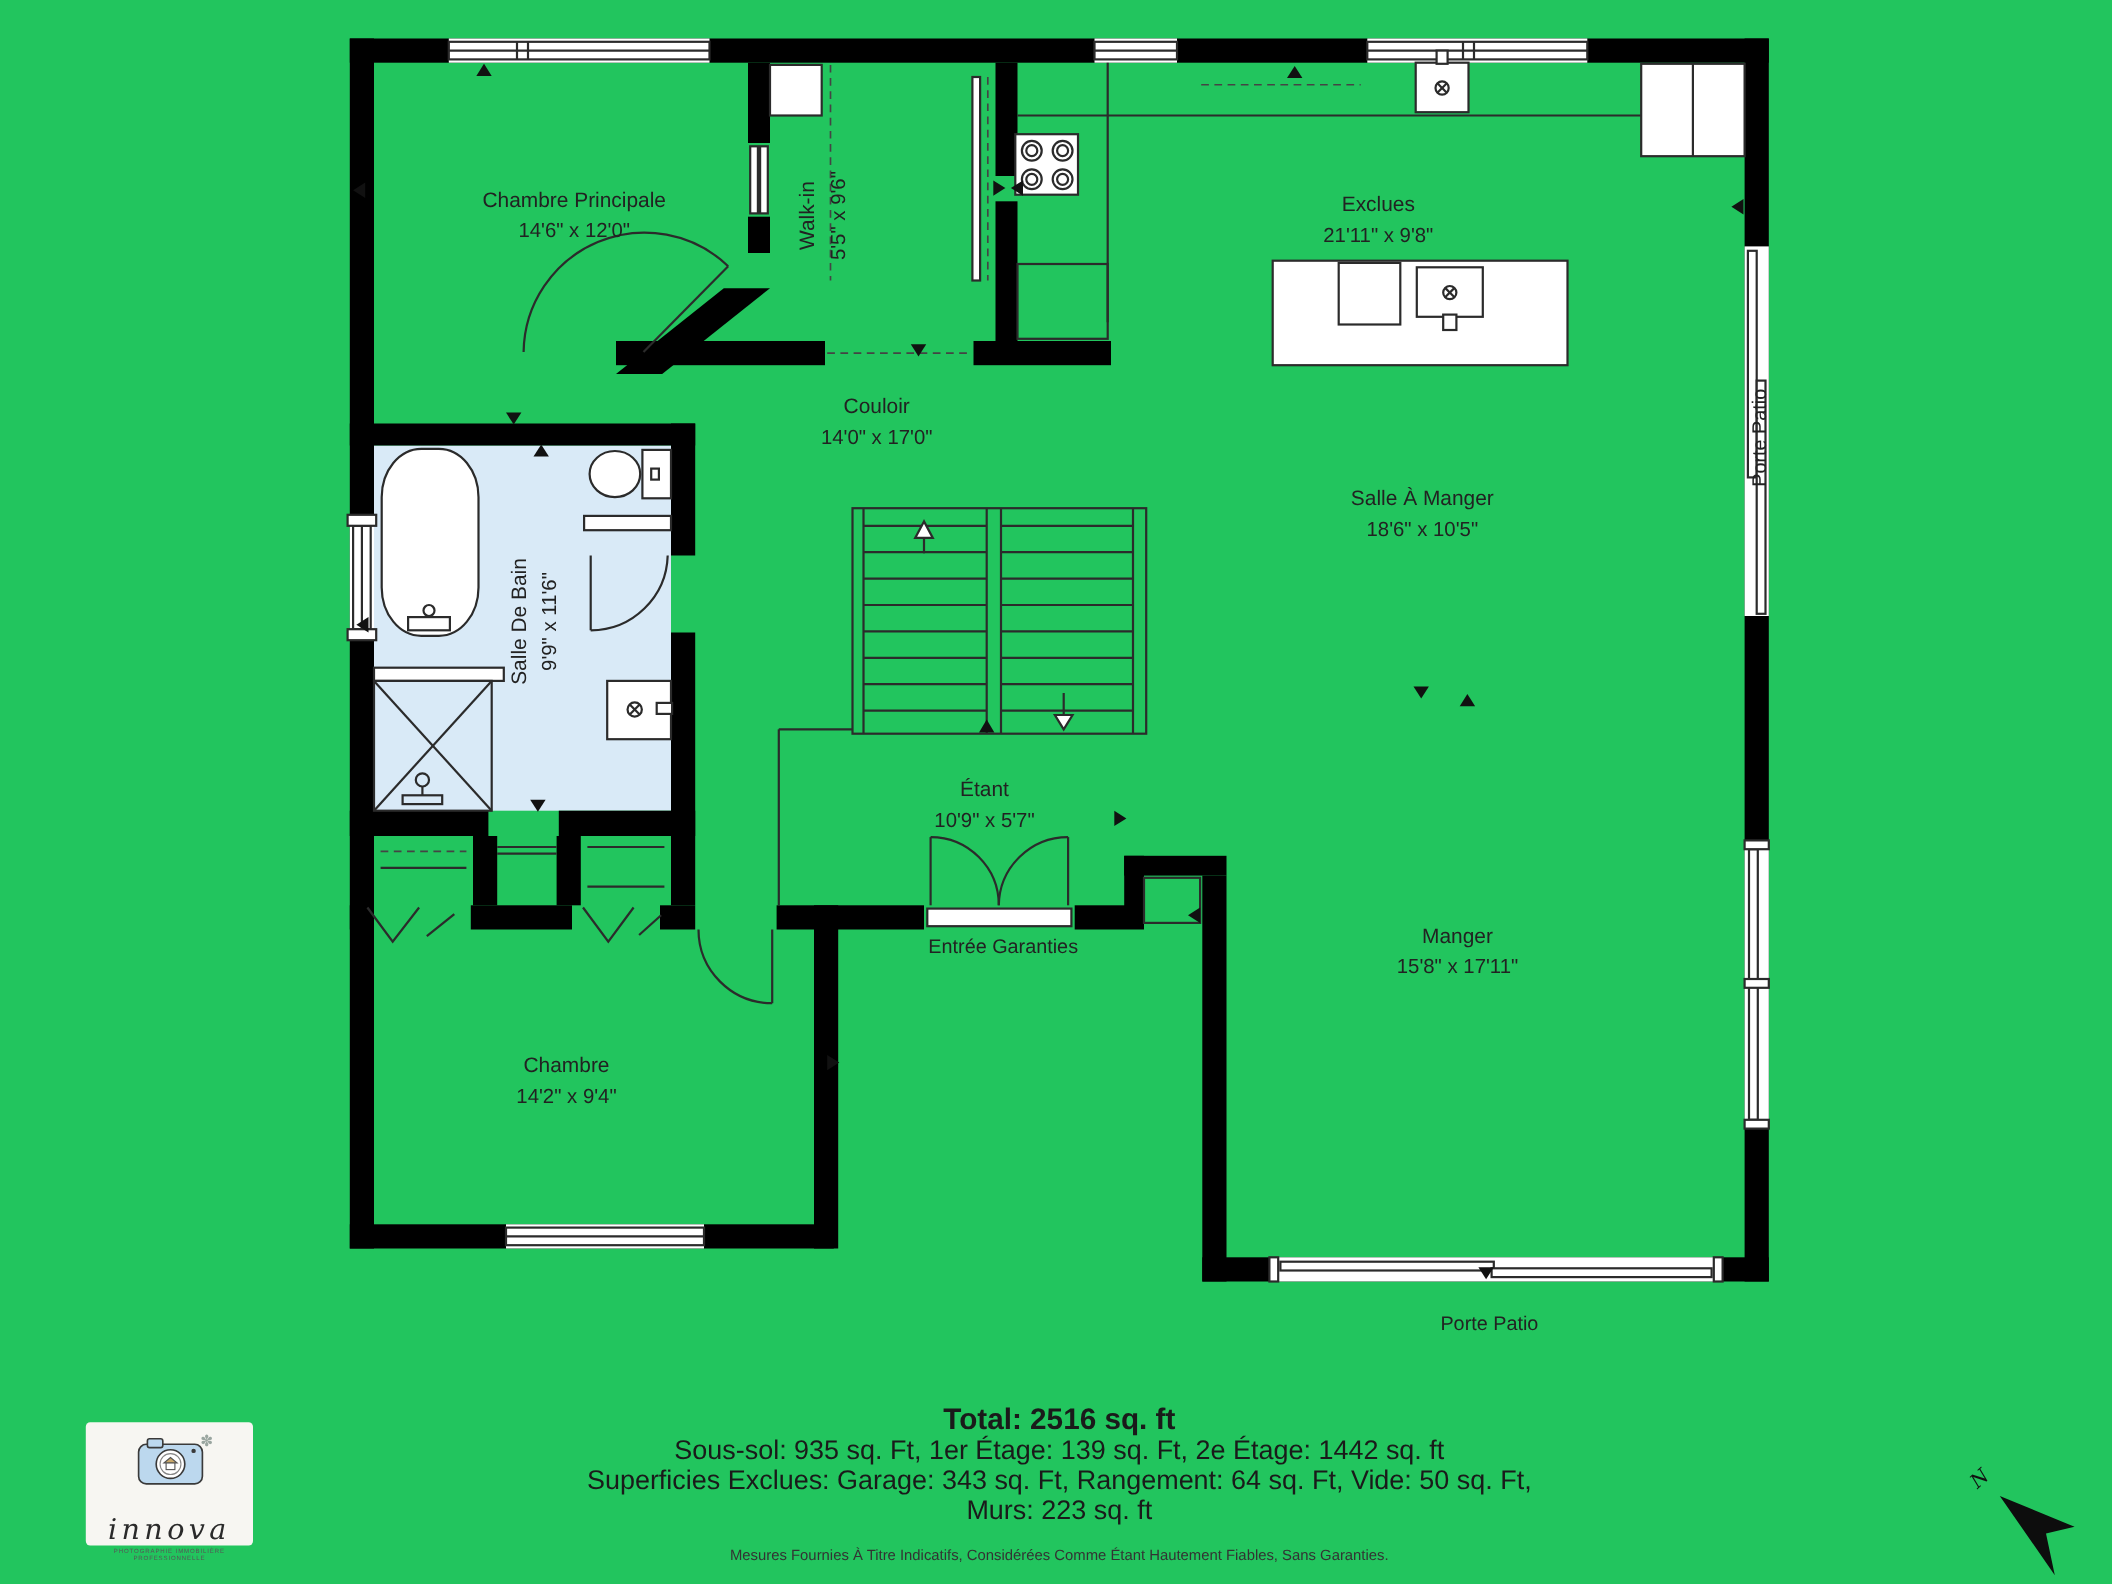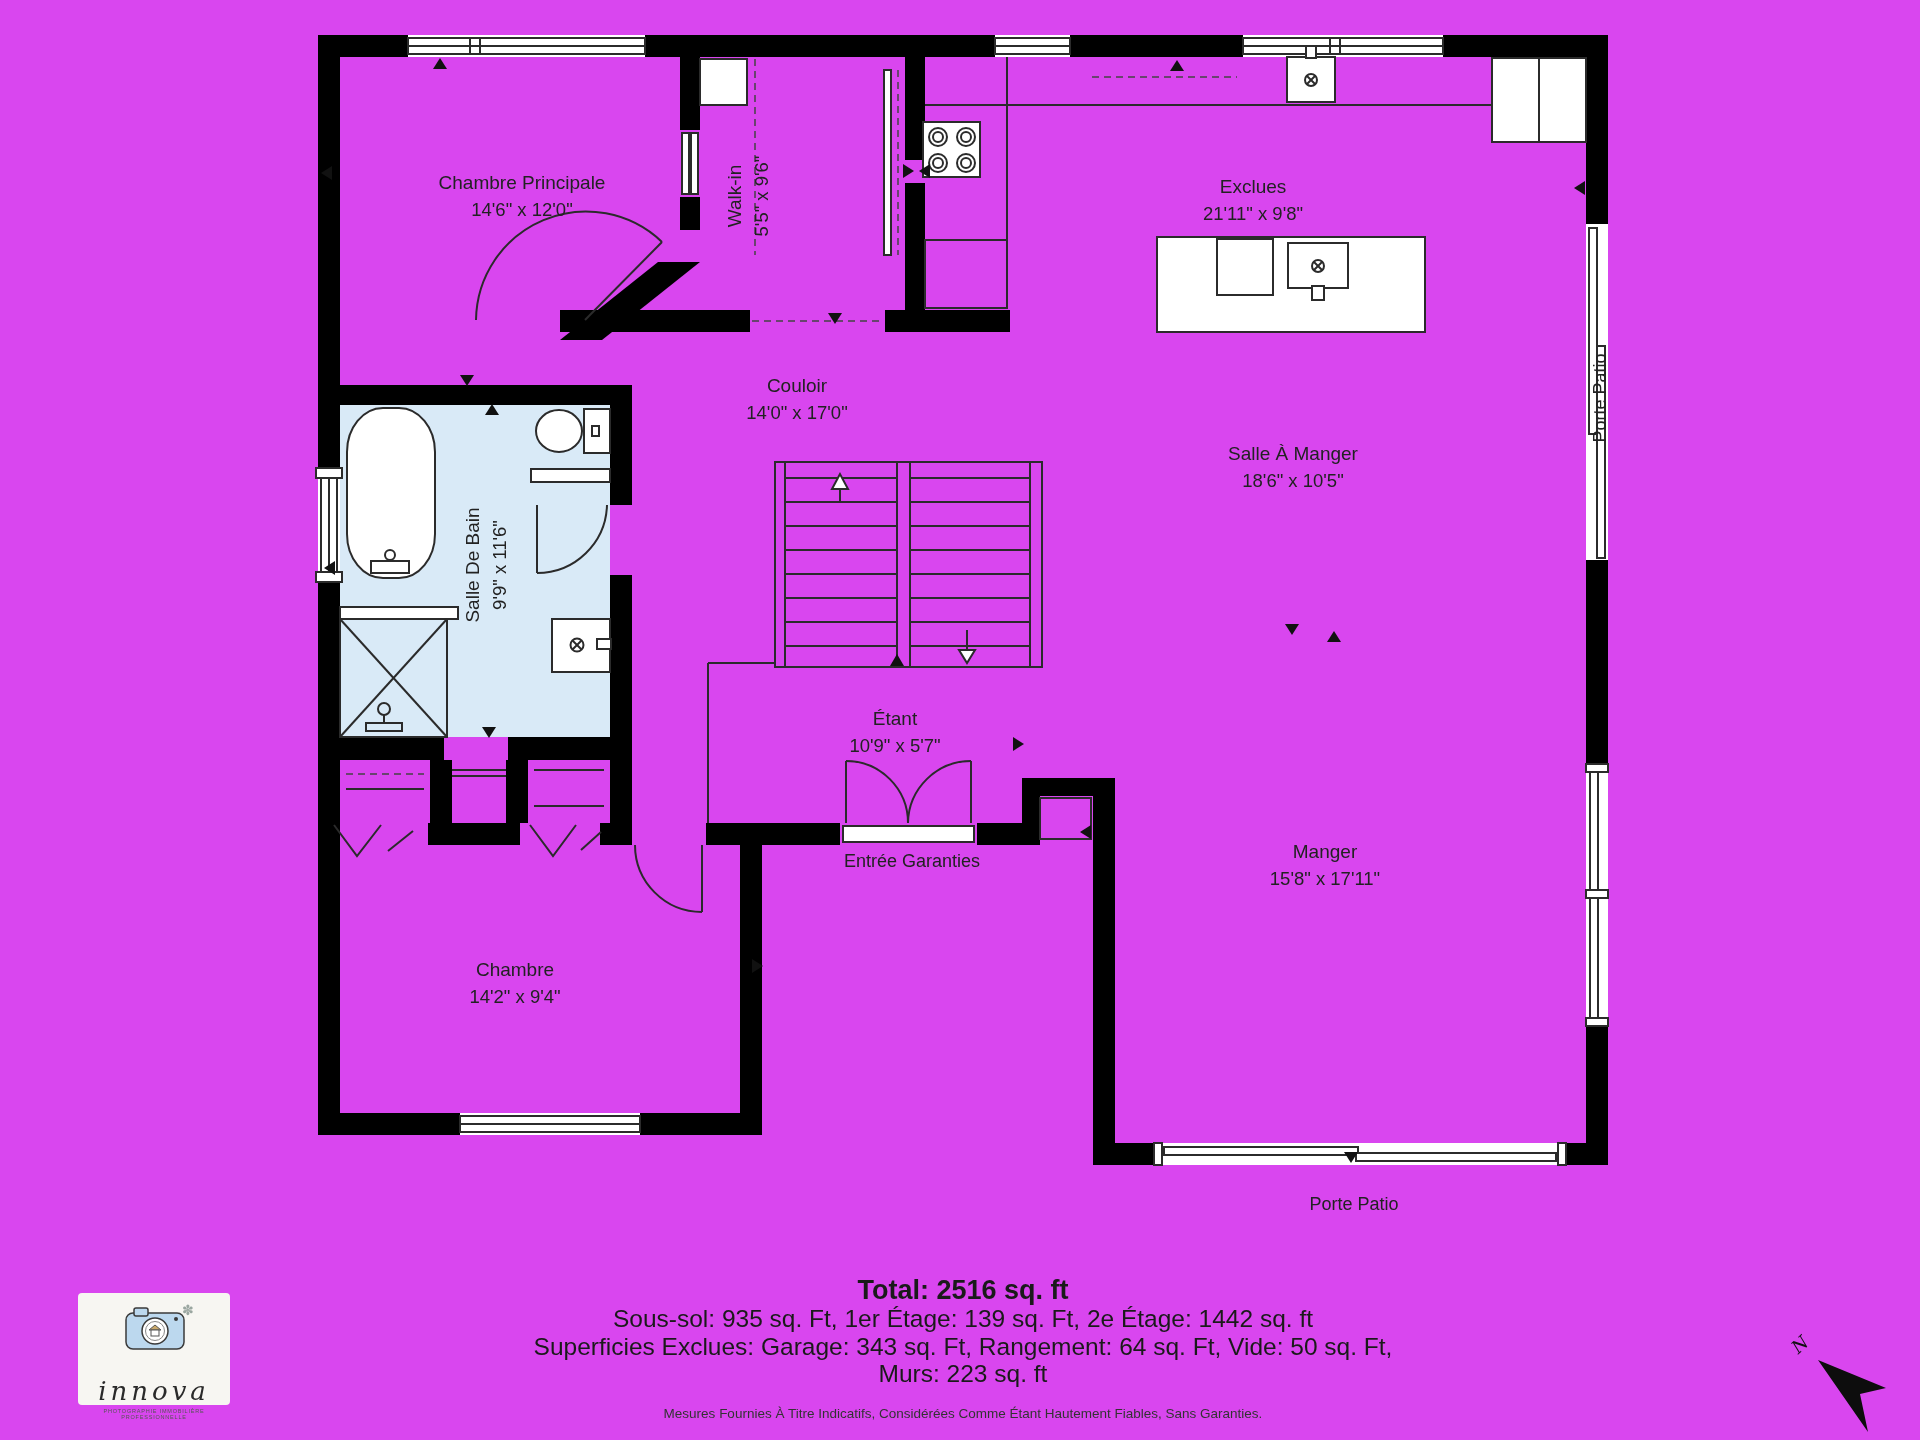--- a/index.html
+++ b/index.html
@@ -1,16 +1,16 @@
 <!DOCTYPE html>
 <html><head>
 <meta charset="utf-8">
 <style>
   html,body{margin:0;padding:0;background:#fff;}
-  .canvas{position:relative;width:1920px;height:1440px;background:#d946ef;
+  .canvas{position:relative;width:1920px;height:1440px;background:#22c55e;
           font-family:"Liberation Sans",sans-serif;overflow:hidden;}
   .plan-svg{position:absolute;left:0;top:0;}
   .room-label{position:absolute;transform:translate(-50%,-50%);text-align:center;
               color:#222;font-size:19px;line-height:1.45;white-space:nowrap;}
   .room-label .dims{font-size:18.5px;}
   .room-label.vert{transform:translate(-50%,-50%) rotate(-90deg);}
   .door-label{position:absolute;transform:translate(-50%,-50%);color:#222;font-size:18px;white-space:nowrap;}
   .door-label.vert{transform:translate(-50%,-50%) rotate(-90deg);}
   .totals{position:absolute;left:0;top:1276px;width:1926px;text-align:center;color:#1a1a1a;}
   .totals .t-total{font-size:27px;font-weight:bold;line-height:29px;}
@@ -253,21 +253,21 @@
     <div class="dims">14'6" x 12'0"</div>
   </div>
   <div class="room-label vert" style="left:748px;top:196px">
     <div>Walk-in</div>
     <div class="dims">5'5" x 9'6"</div>
   </div>
   <div class="room-label" style="left:1253px;top:200px">
     <div>Exclues</div>
     <div class="dims">21'11" x 9'8"</div>
   </div>
-  <div class="room-label" style="left:797px;top:399px">
+  <div class="room-label" style="left:797px;top:384px">
     <div>Couloir</div>
     <div class="dims">14'0" x 17'0"</div>
   </div>
   <div class="room-label" style="left:1293px;top:467px">
     <div>Salle À Manger</div>
     <div class="dims">18'6" x 10'5"</div>
   </div>
   <div class="room-label vert" style="left:486px;top:565px">
     <div>Salle De Bain</div>
     <div class="dims">9'9" x 11'6"</div>

